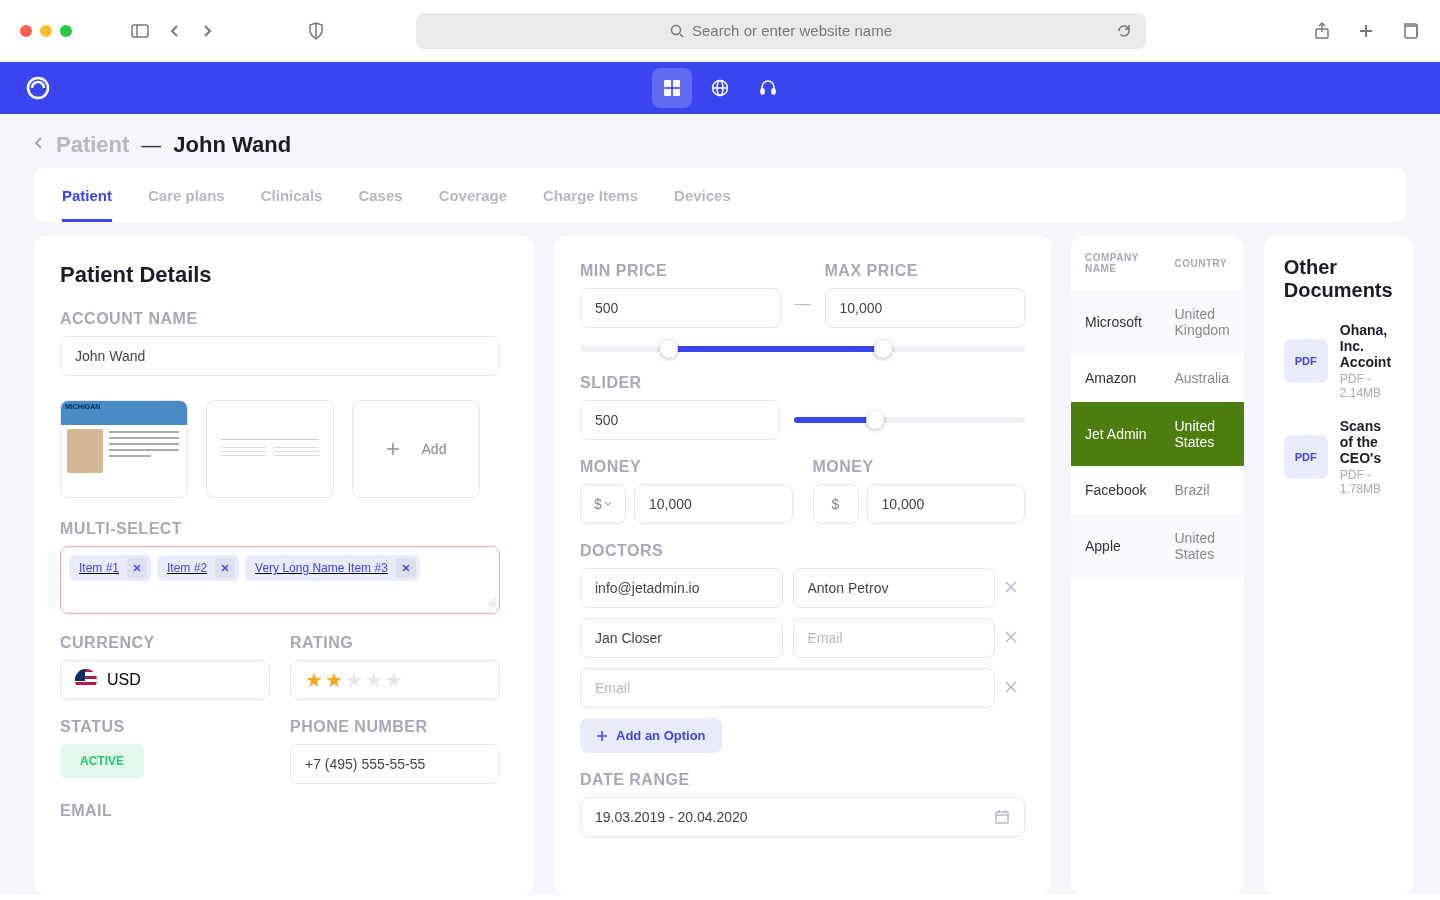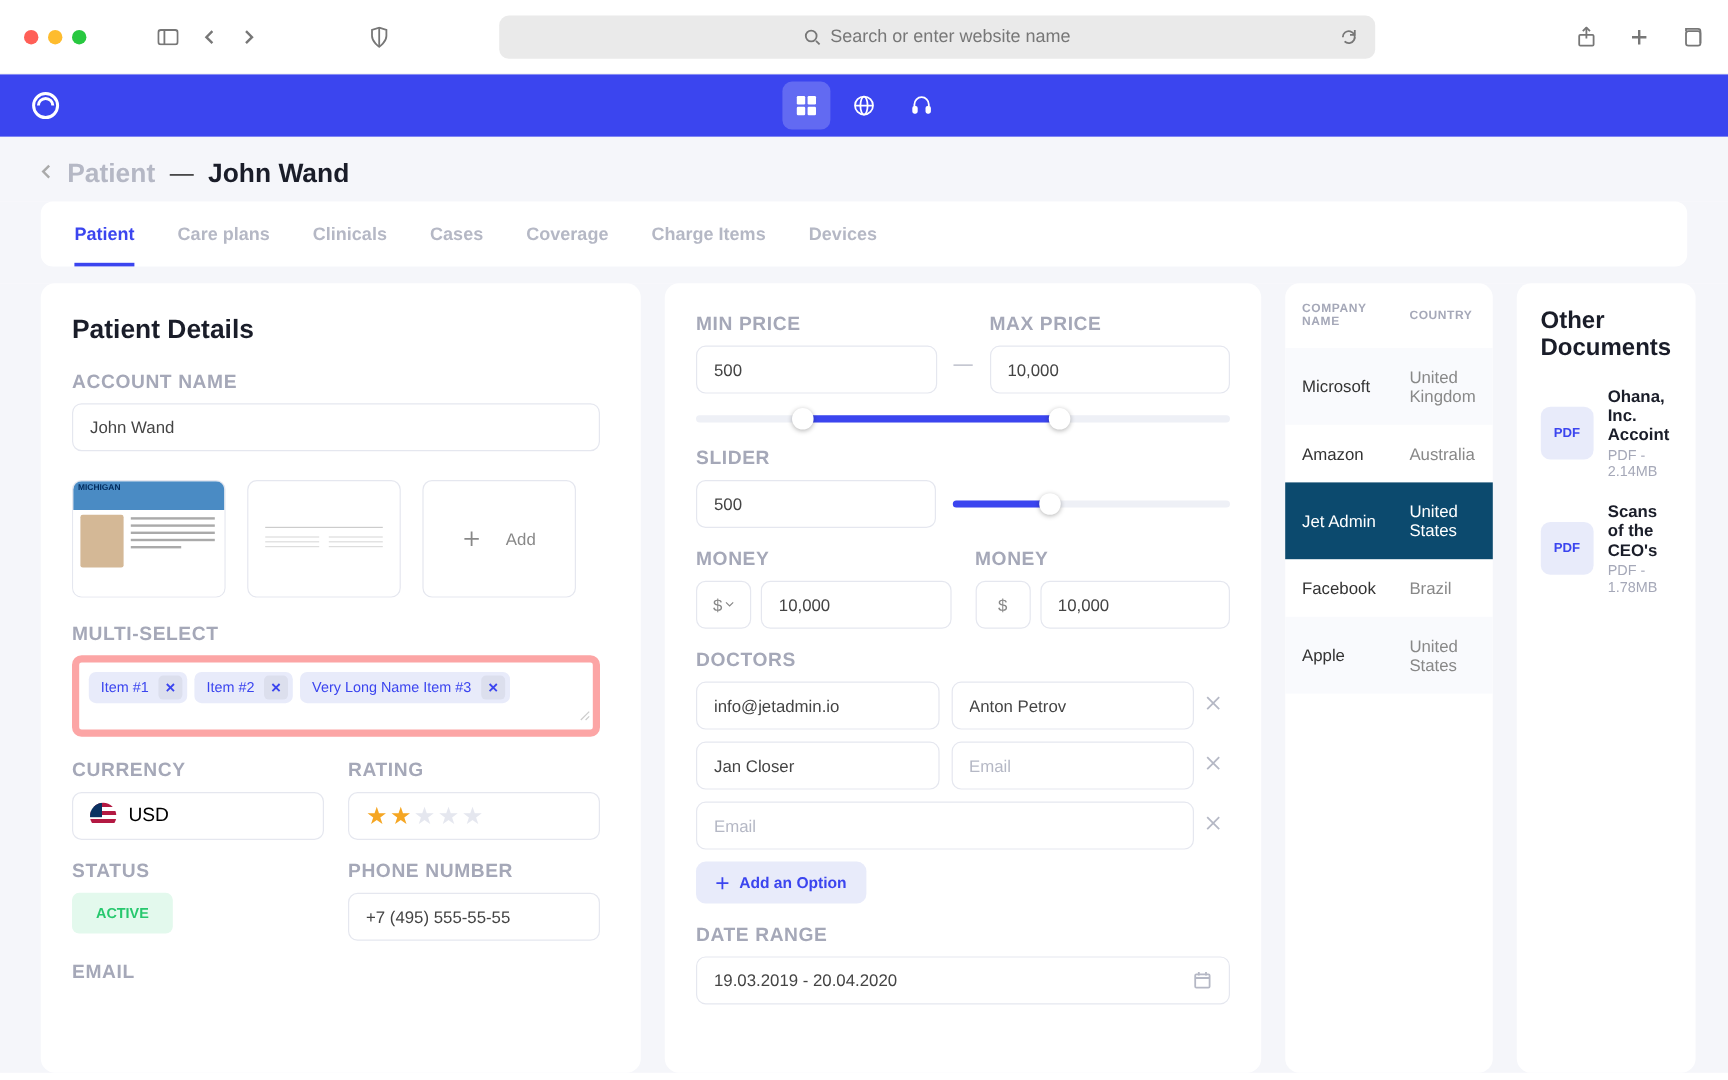--- a/index.html
+++ b/index.html
@@ -55,21 +55,21 @@
     
     .doc-thumbs { display: flex; gap: 18px; margin-top: 24px; margin-bottom: 22px; }
     .doc-thumb { width: 128px; height: 98px; border: 1px solid #e5e7ef; border-radius: 8px; overflow: hidden; display: flex; align-items: center; justify-content: center; font-size: 10px; color: #888; }
     .doc-thumb.add { display: flex; align-items: center; justify-content: center; gap: 22px; color: #888; font-size: 14px; font-weight: 500; }
     .id-card { width: 100%; height: 100%; background: linear-gradient(180deg, #4a8bc4 0%, #4a8bc4 25%, #fff 25%); position: relative; }
     .id-card::before { content: 'MICHIGAN'; position: absolute; top: 2px; left: 4px; font-size: 7px; font-weight: bold; color: #002a5c; }
     .id-avatar { position: absolute; left: 6px; top: 28px; width: 36px; height: 44px; background: #d4b896; border-radius: 2px; }
     .id-lines { position: absolute; left: 48px; top: 30px; right: 8px; }
     .id-line { height: 2px; background: #aaa; margin-bottom: 4px; }
     
-    .multiselect { border: 6px solid #fca5a5; border-radius: 8px; padding: 8px; min-height: 68px; display: flex; flex-wrap: wrap; gap: 6px; margin-bottom: 20px; position: relative; }
+    .multiselect { border: 1px solid #fca5a5; border-radius: 8px; padding: 8px; min-height: 68px; display: flex; flex-wrap: wrap; gap: 6px; margin-bottom: 20px; position: relative; text-decoration: underline; }
     .chip { background: #e8ebfa; color: #3b45ef; border-radius: 6px; padding: 0 4px 0 10px; height: 26px; display: flex; align-items: center; font-size: 12px; font-weight: 500; gap: 4px; }
     .chip-x { width: 20px; height: 20px; display: flex; align-items: center; justify-content: center; background: rgba(0,0,0,0.05); border-radius: 4px; margin-left: 4px; }
     .resize-handle { position: absolute; bottom: 2px; right: 2px; color: #ccc; }
     
     .row-2 { display: flex; gap: 20px; }
     .row-2 > div { flex: 1; }
     
     .currency-select { display: flex; align-items: center; border: 1px solid #e5e7ef; border-radius: 8px; height: 40px; padding: 0 14px; gap: 10px; }
     .flag-us { width: 22px; height: 22px; border-radius: 50%; background: linear-gradient(180deg, #b31942 0%, #b31942 15%, #fff 15%, #fff 30%, #b31942 30%, #b31942 45%, #fff 45%, #fff 60%, #b31942 60%, #b31942 75%, #fff 75%); position: relative; overflow: hidden; }
     .flag-us::before { content: ''; position: absolute; top: 0; left: 0; width: 45%; height: 55%; background: #0a3161; }
@@ -98,21 +98,21 @@
     .add-option-btn { background: #e8ebfa; color: #3b45ef; border: none; border-radius: 8px; padding: 10px 16px; font-size: 13px; font-weight: 600; display: flex; align-items: center; gap: 8px; }
     
     .mb-field { margin-bottom: 18px; }
     
     
     .table-card { padding: 0; }
     .table { width: 100%; border-collapse: collapse; }
     .table th { font-size: 10px; font-weight: 600; color: #a5a8b8; letter-spacing: 0.5px; text-align: left; padding: 16px 14px; }
     .table td { padding: 16px 14px; font-size: 14px; color: #333; }
     .table tr.alt td { background: #f9fafd; }
-    .table tr.selected td { background: #0c4a6e; color: #fff; }
+    .table tr.selected td { background: #4d7c0f; color: #fff; }
     .table td:nth-child(2) { color: #888; }
     .table tr.selected td:nth-child(2) { color: #fff; }
     .table tr:first-child th:first-child { border-radius: 12px 0 0 0; }
     .table tr:first-child th:last-child { border-radius: 0 12px 0 0; }
     
     .docs-section { }
     .docs-title { font-size: 20px; font-weight: 700; color: #1a1d29; margin-bottom: 20px; }
     .doc-item { display: flex; gap: 12px; align-items: center; margin-bottom: 18px; }
     .doc-icon { width: 44px; height: 44px; background: #e8ebfa; border-radius: 8px; display: flex; align-items: center; justify-content: center; font-size: 11px; font-weight: 700; color: #3b45ef; }
     .doc-info { flex: 1; }

